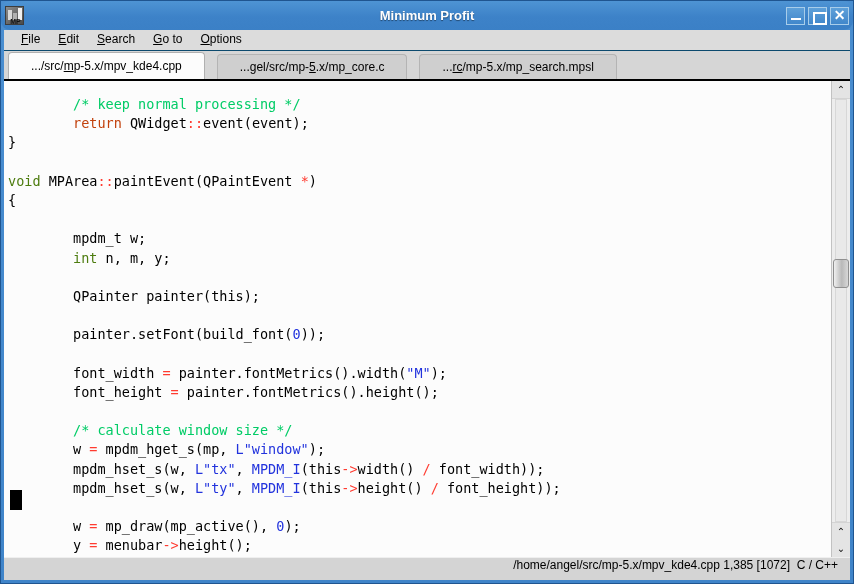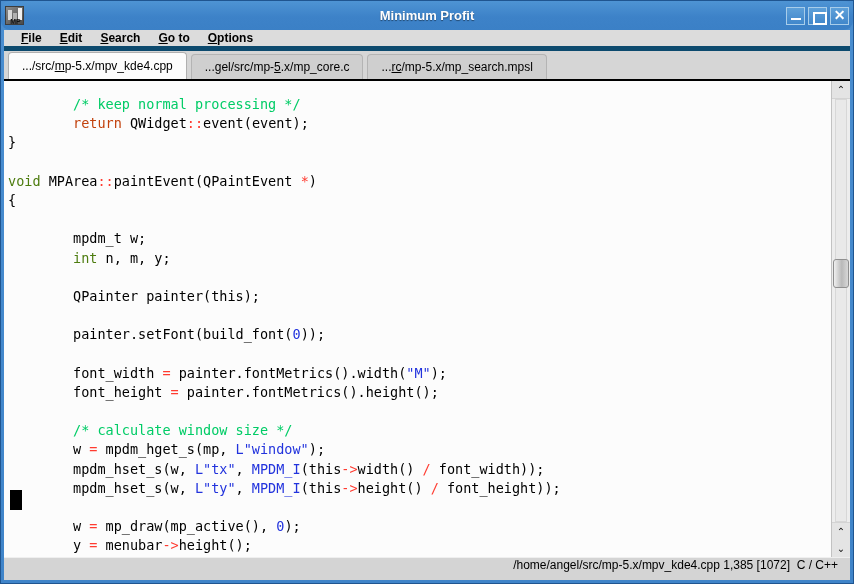--- a/index.html
+++ b/index.html
@@ -81,51 +81,50 @@
     margin: 0 3px 3px 3px;
     display: flex; flex-direction: column;
     background: #d6d6d6;
     min-height: 0;
   }
 
   
   #menubar {
     height: 21px; flex: 0 0 21px;
     background: #dcdcdc;
-    border-bottom: 5px solid #0c4a6e;
-    display: flex; align-items: center;
+    border-bottom: 1px solid #0c4a6e;
+    display: flex; align-items: flex-start;
     padding-left: 8px;
-    font-weight: bold;
   }
   .menu-item {
     font-size: 12px; color: #000;
     padding: 2px 9px 2px 9px;
     line-height: 15px;
     white-space: nowrap;
   }
   .menu-item u { text-decoration: underline; }
 
   
   #tabbar {
     height: 28px; flex: 0 0 28px;
     background: #d6d6d6;
     position: relative;
     display: flex; align-items: flex-end;
     padding-left: 4px;
   }
   .tab {
     height: 25px;
-    padding: 0 13px;
+    padding: 0 22px;
     font-size: 12px; color: #000;
     line-height: 25px;
     background: #cfcfcf;
     border: 1px solid #b4b4b4;
     border-bottom: none;
     border-top-left-radius: 4px; border-top-right-radius: 4px;
-    margin-right: 4px;
+    margin-right: 12px;
     white-space: nowrap;
   }
   .tab.active {
     background: #fcfcfc;
     border-color: #b0b0b0;
     height: 27px; line-height: 27px;
     position: relative; z-index: 2;
   }
   .tab u { text-decoration: underline; }
 

